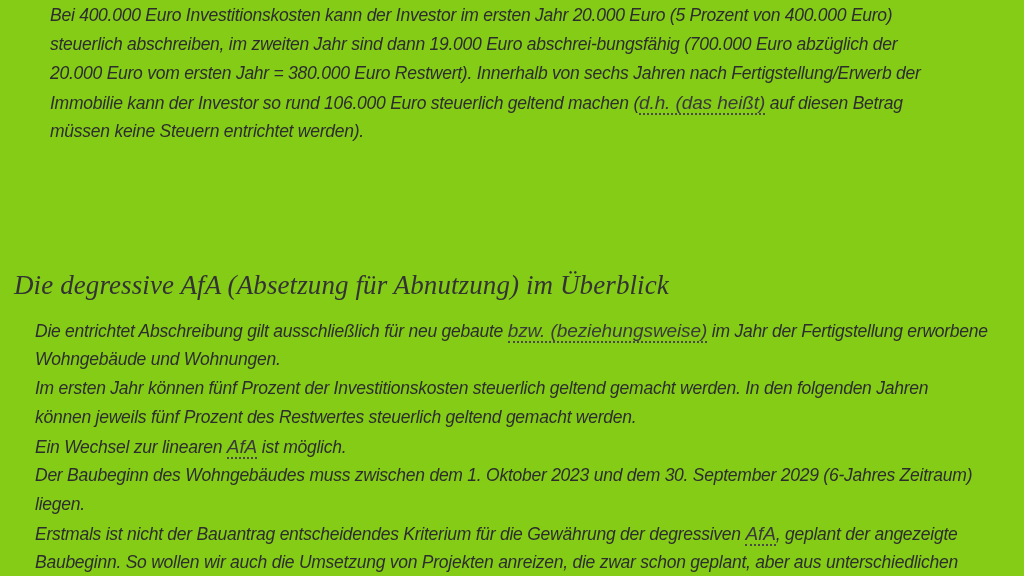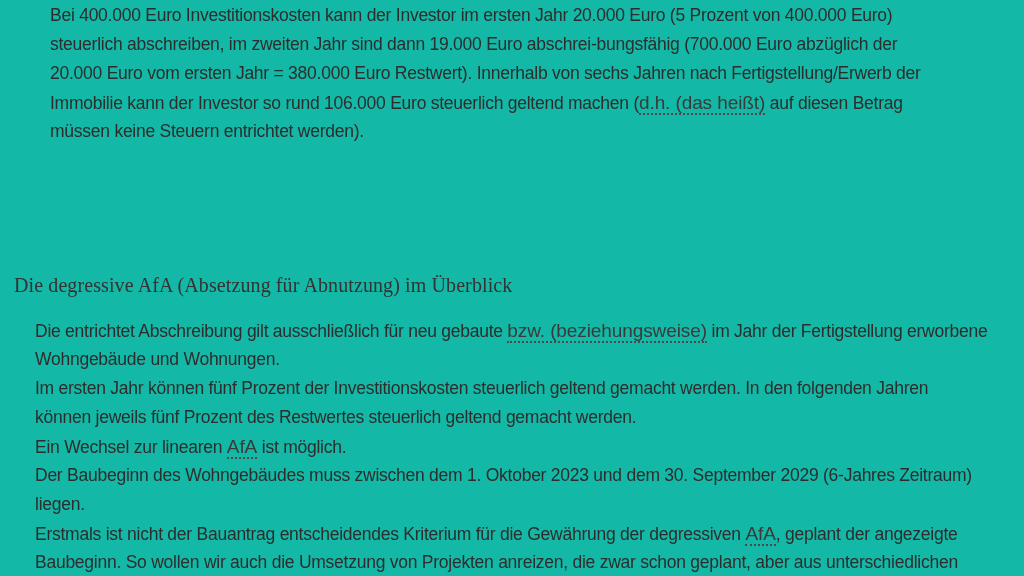--- a/index.html
+++ b/index.html
@@ -11,21 +11,22 @@
     width: 1024px;
     height: 576px;
     background: #ffffff;
     overflow: hidden;
     position: relative;
     font-family: "Liberation Sans", "DejaVu Sans", sans-serif;
   }
   .page {
     position: absolute;
     inset: 0;
-    background: #14b8a6;
+    background: #84cc16;
+    font-style: italic;
   }
   
   .line {
     white-space: pre;
     height: 29px;
     line-height: 29px;
     font-size: 17.5px;
     letter-spacing: -0.25px;
     color: #2d2d2d;
   }
@@ -45,21 +46,21 @@
     left: 50px;
     top: 1px;
   }
   .section-heading {
     position: absolute;
     left: 14px;
     top: 271px;
     margin: 0;
     font-family: "Liberation Serif", "DejaVu Serif", serif;
     font-weight: 400;
-    font-size: 20px;
+    font-size: 27px;
     line-height: 29px;
     letter-spacing: 0.1px;
     color: #333333;
     white-space: pre;
   }
   .overview-section {
     position: absolute;
     left: 35px;
     top: 316px;
   }

